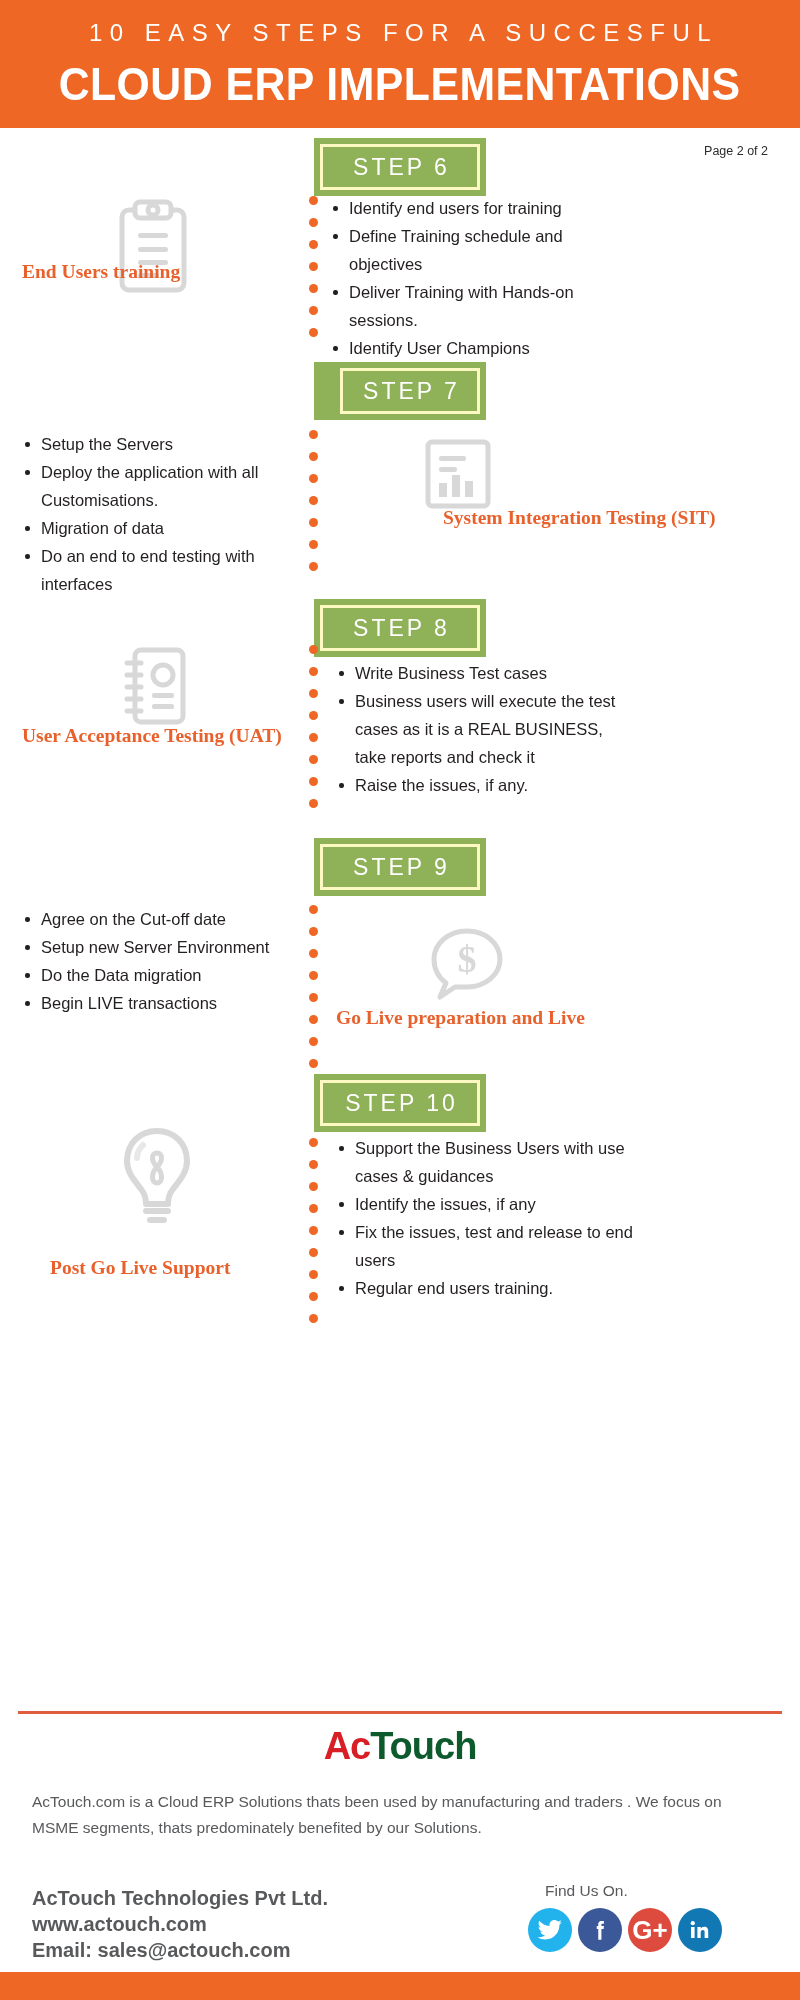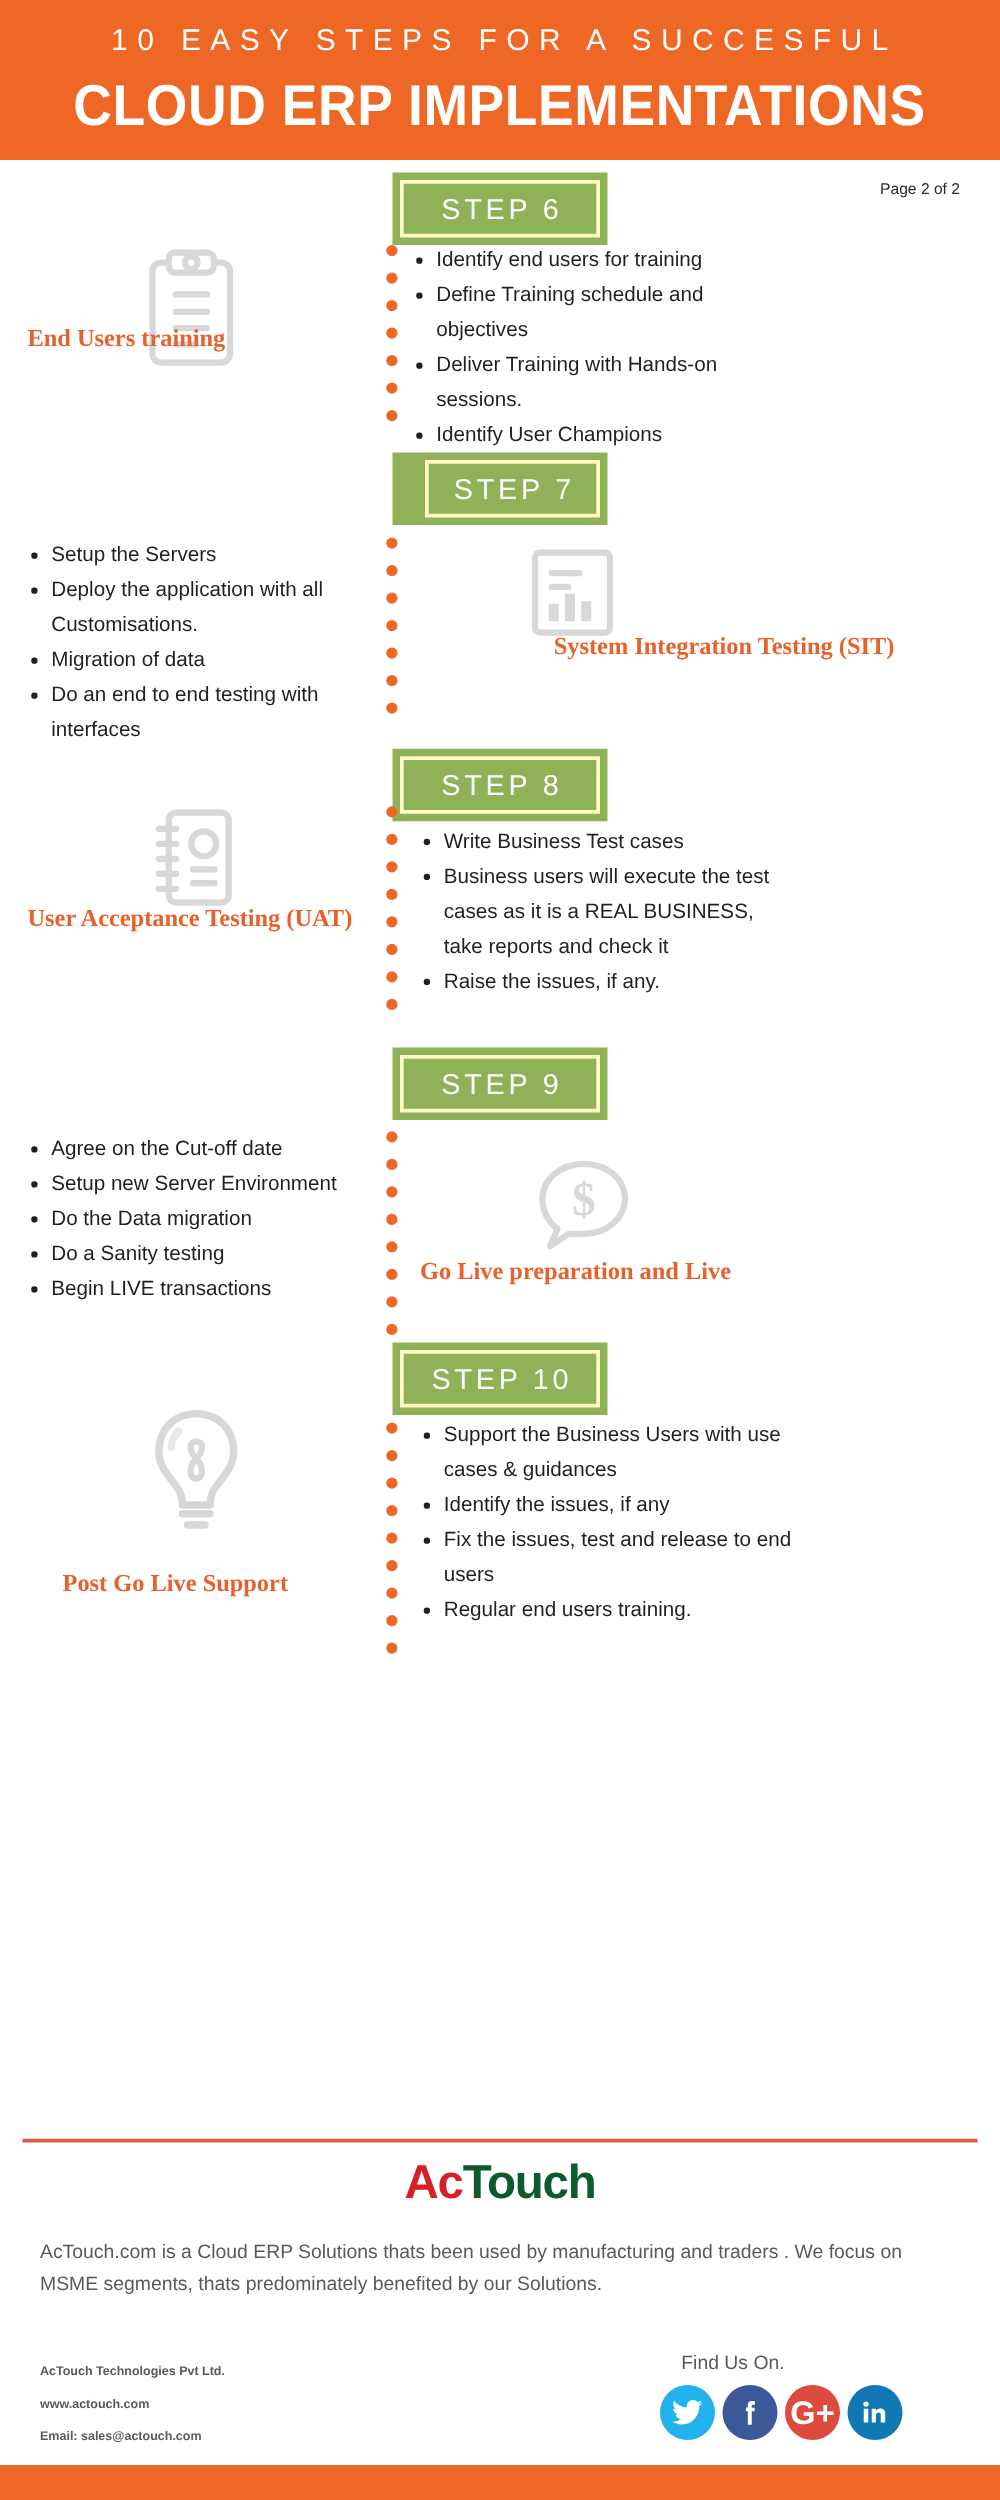--- a/index.html
+++ b/index.html
@@ -175,21 +175,21 @@
     width: 720px;
     font-size: 15.5px;
     line-height: 26px;
     color: #58595b;
   }
 
   .footer-contact {
     position: absolute;
     left: 32px;
     top: 1885px;
-    font-size: 10px;
+    font-size: 20px;
     line-height: 26px;
     color: #58595b;
     font-weight: 700;
   }
 
   .find-us {
     position: absolute;
     left: 545px;
     top: 1882px;
     font-size: 15.5px;
@@ -369,21 +369,20 @@
   <div class="step-badge" style="top:838px;">
     <div class="step-badge-inner">
       <span class="step-badge-label">STEP 9</span>
     </div>
   </div>
 
   <ul class="bullets" style="left:22px; top:905px; width:280px;">
     <li>Agree on the Cut-off date</li>
     <li>Setup new Server Environment</li>
     <li>Do the Data migration</li>
-    <li>Do a Sanity testing</li>
     <li>Begin LIVE transactions</li>
   </ul>
 
   <div class="dots" style="top:905px;">
     <i></i>
       <i></i>
     <i></i>
       <i></i>
     <i></i>
       <i></i>

